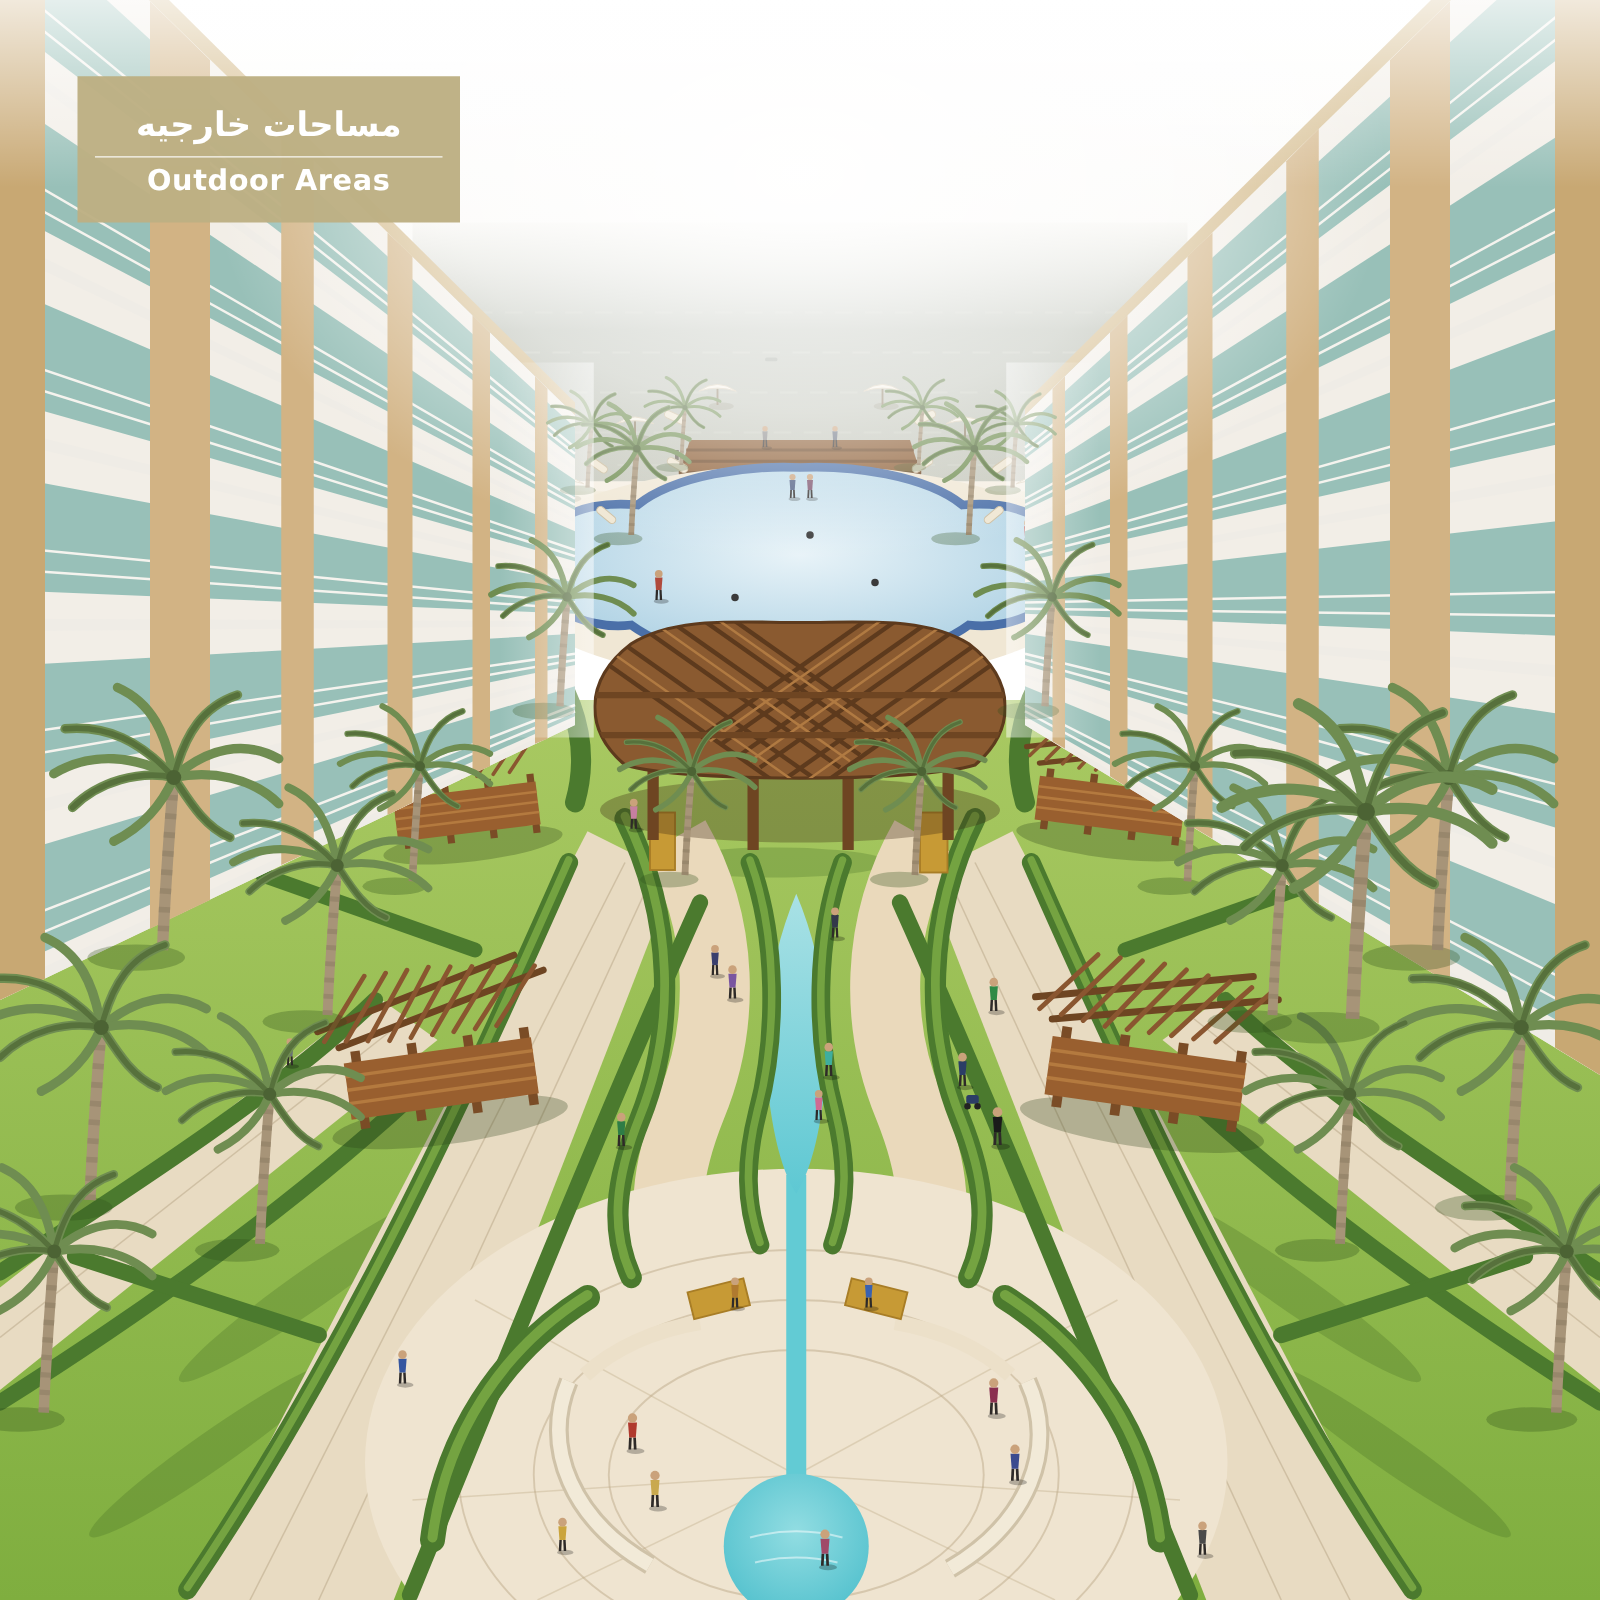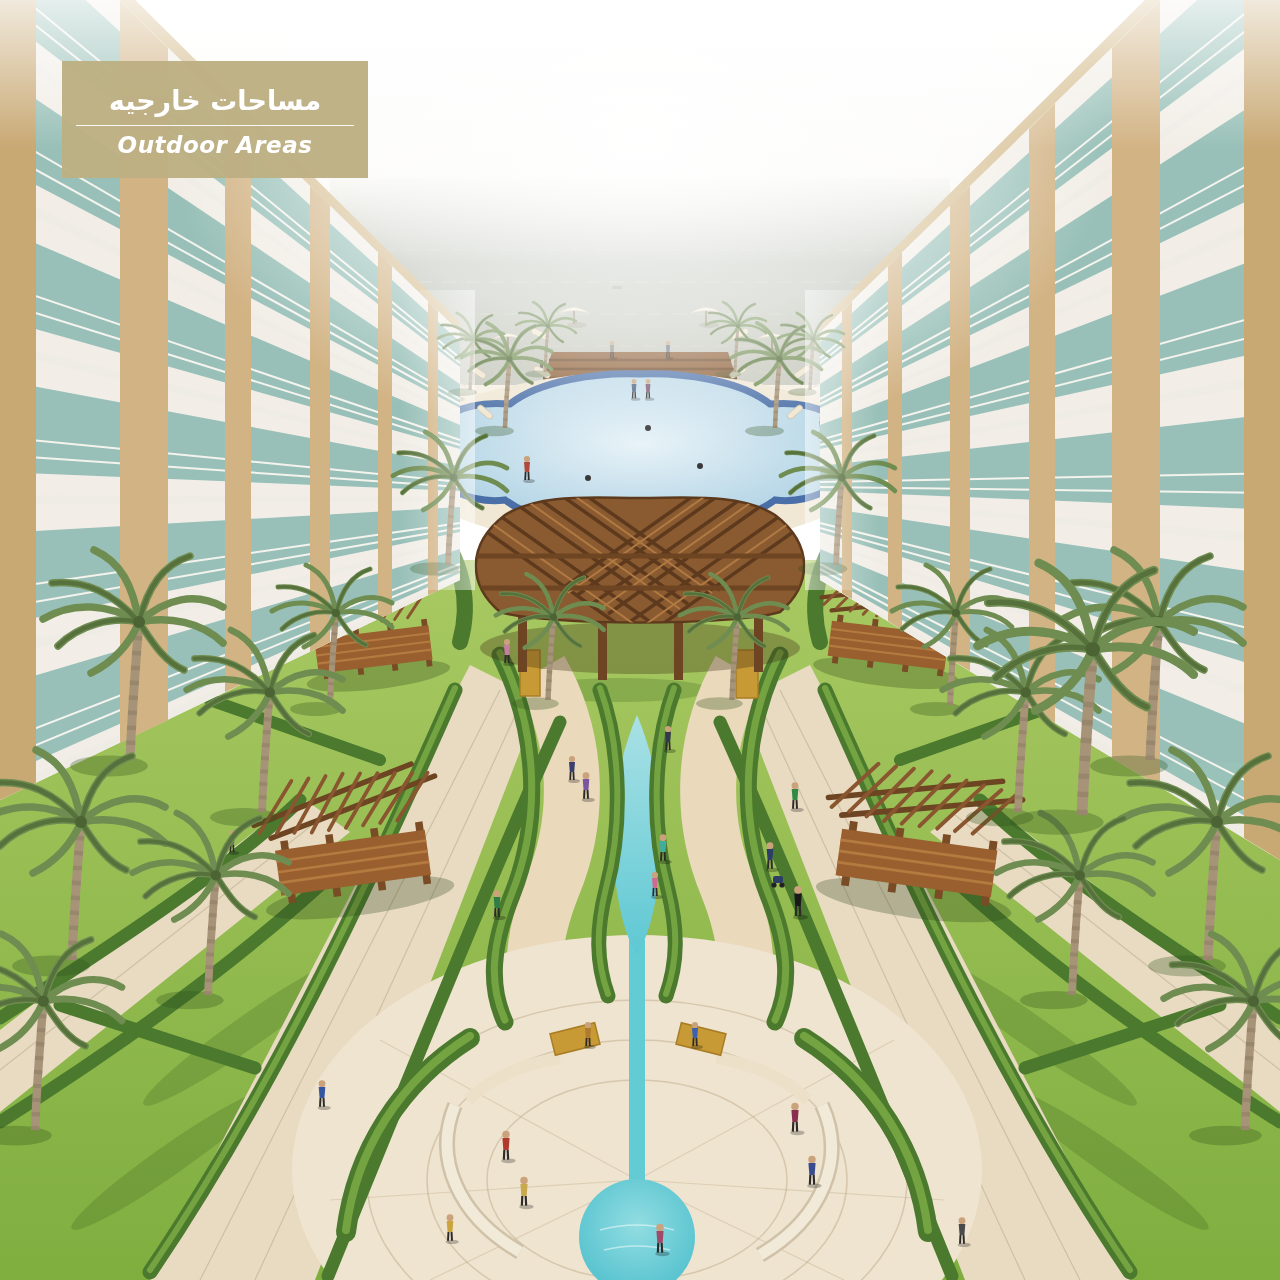--- a/index.html
+++ b/index.html
@@ -7,21 +7,21 @@
   .stage{position:relative;width:1280px;height:1280px;}
   .scene-svg{position:absolute;inset:0;display:block;}
   .badge{
     position:absolute;left:62px;top:61px;width:306px;height:117px;
     background:rgba(189,176,131,.97);
     color:#fff;display:flex;flex-direction:column;align-items:center;justify-content:center;
     box-sizing:border-box;padding:6px 14px;
   }
   .badge .ar{font-size:27px;font-weight:bold;letter-spacing:1px;direction:rtl;line-height:1.5;}
   .badge .divider{width:100%;border-top:1.5px solid rgba(255,255,255,.9);margin:4px 0 6px 0;}
-  .badge .en{font-size:23px;font-weight:bold;letter-spacing:.5px;font-style:italic;}
+  .badge .en{font-size:23px;font-weight:bold;letter-spacing:.5px;}
 </style>
 </head>
 <body>
 
 <div class="stage">
 
 <svg class="scene-svg" width="1280" height="1280" viewBox="0 0 1280 1280">
   <defs>
     <linearGradient id="skyG" x1="0" y1="0" x2="0" y2="1">
       <stop offset="0" stop-color="#ffffff"></stop>

